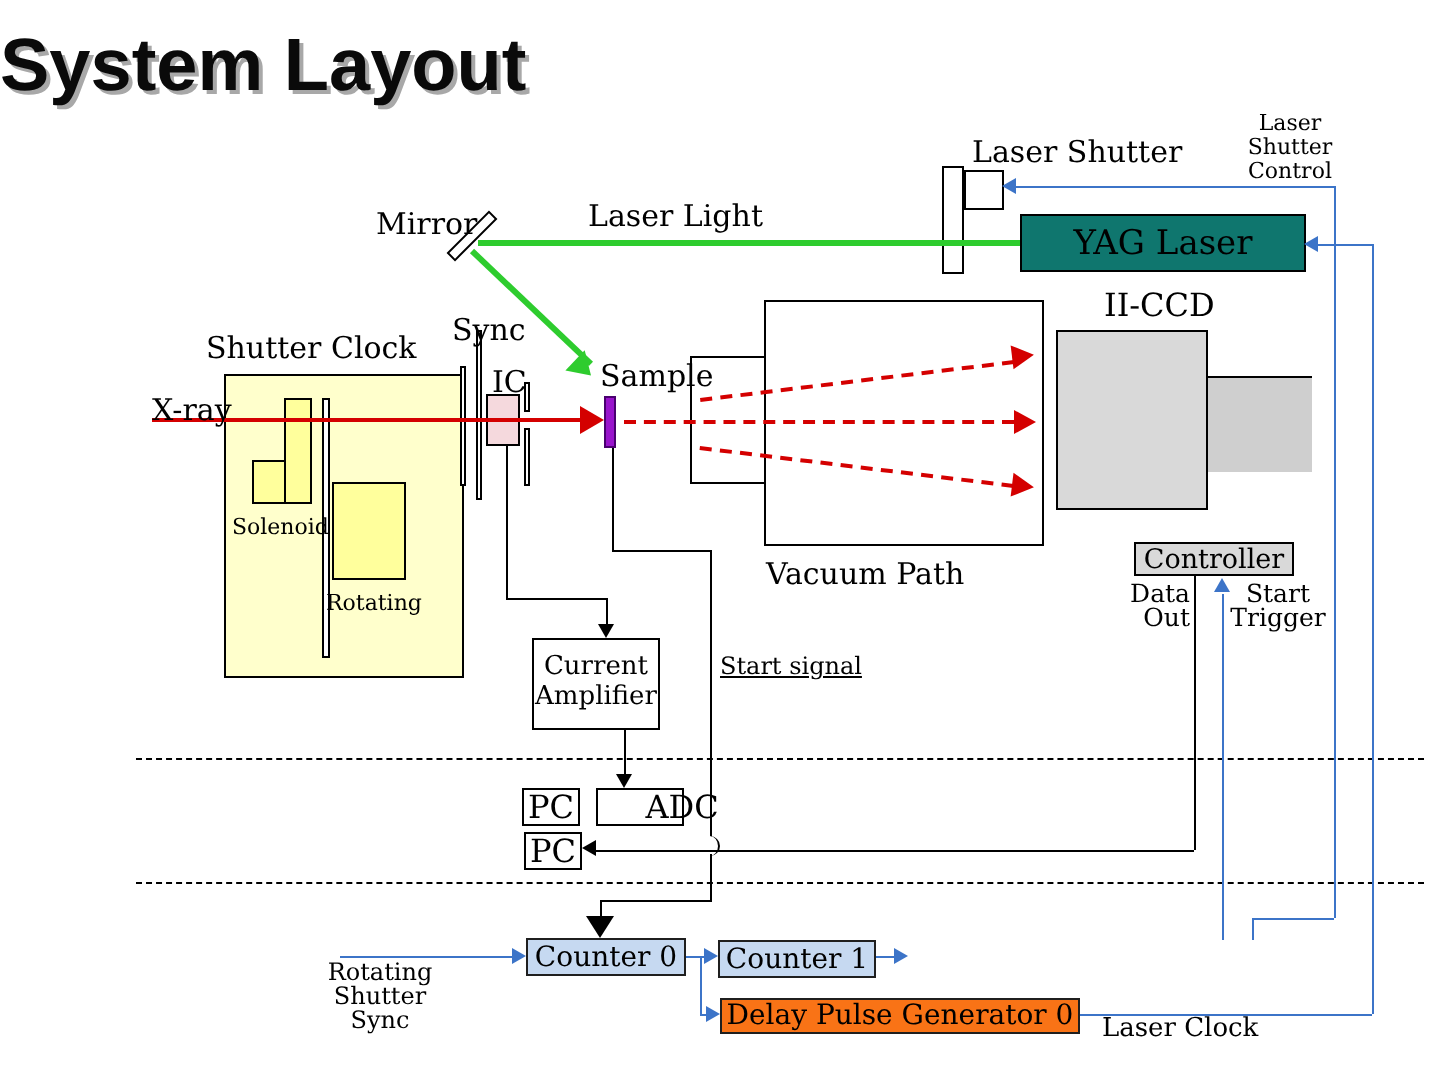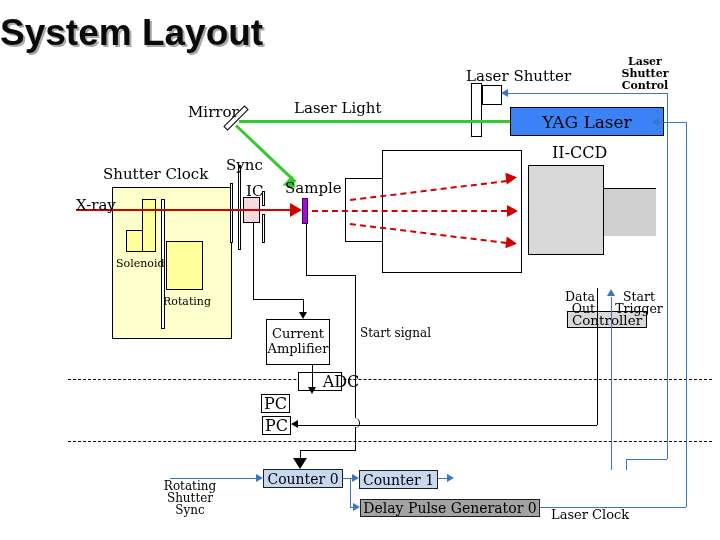--- a/index.html
+++ b/index.html
@@ -57,51 +57,52 @@
   <div class="box" style="left:238px;top:165px;width:3px;height:85px;"></div>
   <div class="lbl" style="left:226px;top:158px;">Sync</div>
 
   <div class="box" style="left:243px;top:197px;width:17px;height:26px;background:#f5d9dd;"></div>
   <div class="lbl" style="left:246px;top:184px;">IC</div>
   <div class="box" style="left:262px;top:191px;width:3px;height:15px;"></div>
   <div class="box" style="left:262px;top:214px;width:3px;height:29px;"></div>
 
   <div class="box" style="left:382px;top:150px;width:140px;height:123px;"></div>
   <div class="box" style="left:345px;top:178px;width:38px;height:64px;"></div>
+  <div class="lbl" style="left:383px;top:280px;">Vacuum Path</div>
   <div class="box" style="left:528px;top:165px;width:76px;height:90px;background:#d9d9d9;"></div>
   <div class="ln" style="left:604px;top:188px;width:52px;height:47px;background:#cfcfcf;border-top:1px solid #000;"></div>
   <div class="lbl" style="left:552px;top:145px;font-size:16px;">II-CCD</div>
 
   <div class="box" style="left:221px;top:115px;width:30px;height:6px;transform:rotate(-45deg);"></div>
   <div class="lbl" style="left:188px;top:105px;">Mirror</div>
   <div class="lbl" style="left:294px;top:101px;">Laser Light</div>
   <div class="box" style="left:471px;top:83px;width:11px;height:54px;"></div>
   <div class="box" style="left:482px;top:85px;width:20px;height:20px;"></div>
-  <div class="lbl" style="left:466px;top:69px;">Laser Shutter</div>
-  <div class="lbl sm pre" style="left:618px;top:56px;width:54px;text-align:center;line-height:12px;font-weight:bold;">Laser
+  <div class="lbl" style="left:486px;top:69px;">Laser Shutter</div>
+  <div class="lbl sm pre" style="left:618px;top:56px;width:54px;text-align:center;line-height:12px;">Laser
 Shutter
 Control</div>
-  <div class="box" style="left:510px;top:107px;width:154px;height:29px;background:#3b82f6;font-size:17px;">YAG Laser</div>
+  <div class="box" style="left:510px;top:107px;width:143px;height:29px;background:#0f766e;font-size:17px;">YAG Laser</div>
 
-  <div class="box" style="left:567px;top:271px;width:80px;height:17px;background:#d9d9d9;font-size:13.5px;margin-top:40px;">Controller</div>
+  <div class="box" style="left:567px;top:271px;width:80px;height:17px;background:#d9d9d9;font-size:13.5px;">Controller</div>
   <div class="lbl pre" style="left:545px;top:291px;width:50px;text-align:right;font-size:12.5px;line-height:12px;">Data
 Out</div>
   <div class="lbl pre" style="left:611px;top:291px;width:56px;text-align:center;font-size:12.5px;line-height:12px;">Start
 Trigger</div>
 
   <div class="box pre" style="left:266px;top:319px;width:64px;height:46px;font-size:13px;line-height:1.15;">Current
 Amplifier</div>
-  <div class="lbl" style="left:360px;top:327px;font-size:12px;">Start signal</div>
+  <div class="lbl" style="left:360px;top:327px;font-size:12px;text-decoration:underline;">Start signal</div>
   <div class="box" style="left:261px;top:394px;width:29px;height:19px;">PC</div>
-  <div class="box" style="left:298px;top:372px;width:44px;height:19px;padding-left:42px;">ADC</div>
+  <div class="box" style="left:298px;top:394px;width:44px;height:19px;padding-left:42px;">ADC</div>
   <div class="box" style="left:262px;top:416px;width:29px;height:19px;">PC</div>
 
   <div class="box" style="left:263px;top:469px;width:80px;height:19px;background:#c6d9f1;border-color:#1f1f1f;font-size:14px;">Counter 0</div>
   <div class="box" style="left:359px;top:470px;width:79px;height:19px;background:#c6d9f1;border-color:#1f1f1f;font-size:14px;">Counter 1</div>
-  <div class="box" style="left:360px;top:499px;width:180px;height:18px;background:#a3a3a3;border-color:#1f1f1f;font-size:14px;">Delay Pulse Generator 0</div>
+  <div class="box" style="left:360px;top:499px;width:180px;height:18px;background:#f97316;border-color:#1f1f1f;font-size:14px;">Delay Pulse Generator 0</div>
   <div class="lbl pre" style="left:158px;top:480px;width:64px;text-align:center;font-size:12px;line-height:12px;">Rotating
 Shutter
 Sync</div>
   <div class="lbl" style="left:551px;top:508px;font-size:13px;">Laser Clock</div>
 
   <div class="ln vblk" style="left:253px;top:223px;height:77px;"></div>
   <div class="ln hblk" style="left:253px;top:299px;width:51px;"></div>
   <div class="ln vblk" style="left:303px;top:299px;height:14px;"></div>
   <div class="arr a-d-blk" style="left:299px;top:312px;"></div>
   <div class="ln vblk" style="left:312px;top:365px;height:23px;"></div>
@@ -141,21 +142,21 @@
 
   <div class="ln grn" style="left:239px;top:120px;width:271px;"></div>
   <div class="ln grn" style="left:236px;top:124px;width:82px;transform:rotate(43.5deg);"></div>
   <div class="arr a-r-grn" style="left:286px;top:177px;transform:rotate(43.5deg);"></div>
 
   <div class="ln" style="left:76px;top:209px;width:215px;height:2px;background:#d40000;"></div>
   <div class="arr a-r-red" style="left:290px;top:203px;"></div>
   <div class="lbl" style="left:76px;top:198px;">X-ray</div>
 
   <div class="ln" style="left:302px;top:198px;width:6px;height:26px;background:#9913cc;border:1px solid #4a0070;box-sizing:border-box;"></div>
-  <div class="lbl" style="left:285px;top:181px;">Sample</div>
+  <div class="lbl" style="left:300px;top:181px;">Sample</div>
 
   <div class="ln rdash" style="left:312px;top:210px;width:195px;"></div>
   <div class="arr a-r-red-s" style="left:507px;top:205px;"></div>
   <div class="ln rdash" style="left:350px;top:199px;width:158px;transform:rotate(-6.9deg);"></div>
   <div class="arr a-r-red-s" style="left:506px;top:172px;transform:rotate(-6.9deg);"></div>
   <div class="ln rdash" style="left:350px;top:223px;width:158px;transform:rotate(6.9deg);"></div>
   <div class="arr a-r-red-s" style="left:506px;top:237px;transform:rotate(6.9deg);"></div>
 
 </div>
 

